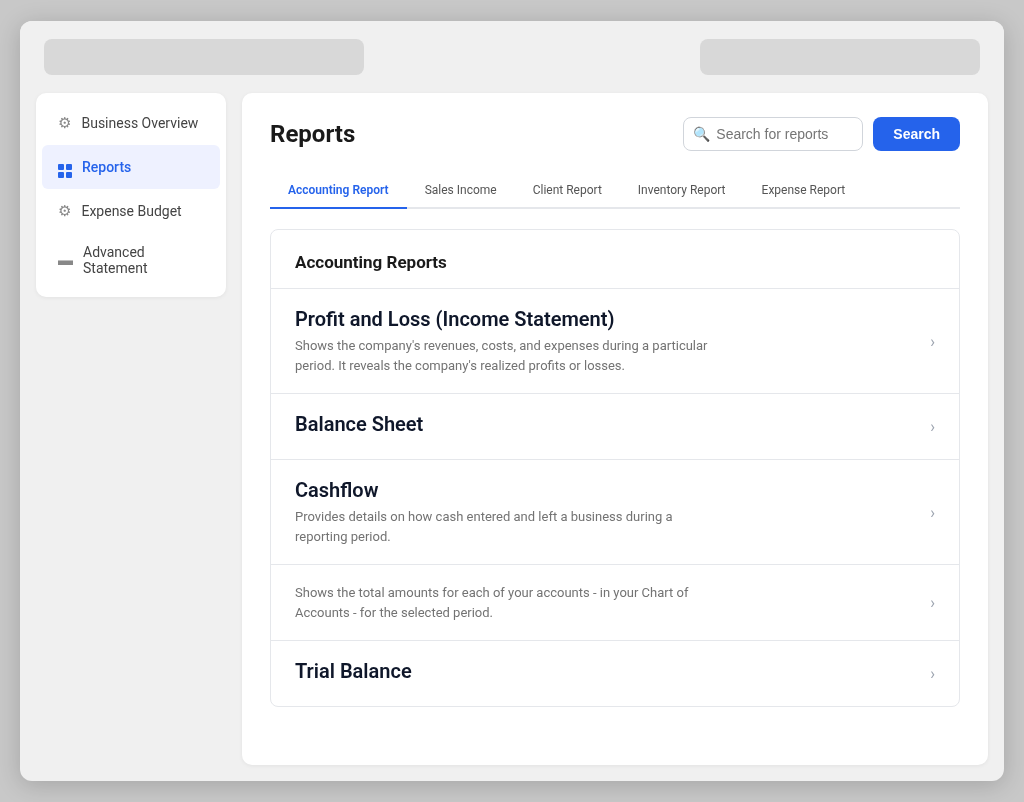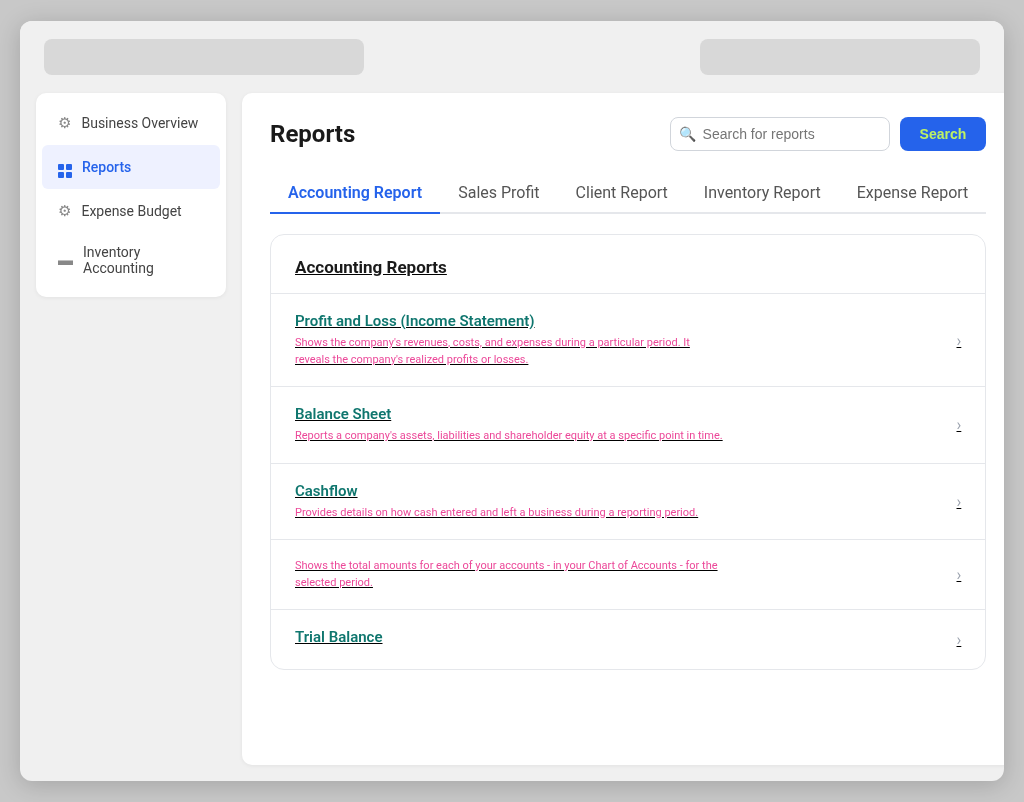--- a/index.html
+++ b/index.html
@@ -116,88 +116,87 @@
       left: 10px;
       color: #aaa;
       font-size: 14px;
     }
     .search-input {
       border: 1.5px solid #d1d5db;
       border-radius: 8px;
       padding: 8px 12px 8px 32px;
       font-size: 14px;
       color: #888;
-      width: 220px;
+      width: 180px;
       outline: none;
       background: #fff;
     }
     .search-btn {
       background: #2563eb;
-      color: #bef264;
+      color: #ffffff;
       border: none;
       border-radius: 8px;
       padding: 9px 20px;
       font-size: 14px;
       font-weight: 600;
       cursor: pointer;
     }
 
     
     .tabs {
       display: flex;
       gap: 0;
       border-bottom: 2px solid #e5e7eb;
       margin-bottom: 20px;
     }
     .tab {
       padding: 10px 18px;
-      font-size: 16px;
+      font-size: 12px;
       color: #555;
       cursor: pointer;
       border-bottom: 2.5px solid transparent;
       margin-bottom: -2px;
       white-space: nowrap;
     }
     .tab.active {
       color: #2563eb;
       border-bottom-color: #2563eb;
       font-weight: 600;
     }
 
     
     .reports-card {
       border: 1.5px solid #e5e7eb;
-      border-radius: 14px;
+      border-radius: 8px;
       overflow: hidden;
-      text-decoration: underline;
     }
     .reports-card-header {
       padding: 22px 24px 16px 24px;
       font-size: 17px;
       font-weight: 700;
       color: #1a1a1a;
     }
     .report-row {
       padding: 18px 24px;
       border-top: 1px solid #e5e7eb;
       display: flex;
       align-items: center;
       justify-content: space-between;
       cursor: pointer;
     }
     .report-row-content { flex: 1; }
     .report-row-title {
-      font-size: 15px;
+      font-size: 20px;
       font-weight: 600;
-      color: #0f766e;
+      color: #0f172a;
       margin-bottom: 5px;
     }
     .report-row-desc {
-      font-size: 11px;
-      color: #ec4899;
+      font-size: 13px;
+      color: #737373;
       line-height: 1.5;
       max-width: 430px;
     }
     .report-row-chevron {
       color: #9ca3af;
       font-size: 16px;
       margin-left: 12px;
     }
 
     
@@ -240,60 +239,59 @@
           </span>
         </span>
         <span>Reports</span>
       </div>
       <div class="sidebar-item">
         <span class="sidebar-icon">⚙</span>
         <span>Expense Budget</span>
       </div>
       <div class="sidebar-item">
         <span class="sidebar-icon">▬</span>
-        <span>Inventory Accounting</span>
+        <span>Advanced Statement</span>
       </div>
     </div>
 
     <div class="content-panel">
 
       <div class="content-header">
         <h1 class="page-title">Reports</h1>
         <div class="search-area">
           <div class="search-input-wrapper">
             <span class="search-icon-inside">🔍</span>
             <input class="search-input" type="text" placeholder="Search for reports" style="">
           </div>
           <button class="search-btn">Search</button>
         </div>
       </div>
 
       <div class="tabs">
         <div class="tab active">Accounting Report</div>
-        <div class="tab">Sales Profit</div>
+        <div class="tab">Sales Income</div>
         <div class="tab">Client Report</div>
         <div class="tab">Inventory Report</div>
         <div class="tab">Expense Report</div>
       </div>
 
       <div class="reports-card">
         <div class="reports-card-header">Accounting Reports</div>
 
         <div class="report-row">
           <div class="report-row-content">
             <div class="report-row-title">Profit and Loss (Income Statement)</div>
             <div class="report-row-desc">Shows the company's revenues, costs, and expenses during a particular period. It reveals the company's realized profits or losses.</div>
           </div>
           <span class="report-row-chevron">›</span>
         </div>
 
         <div class="report-row">
           <div class="report-row-content">
             <div class="report-row-title">Balance Sheet</div>
-            <div class="report-row-desc">Reports a company's assets, liabilities and shareholder equity at a specific point in time.</div>
           </div>
           <span class="report-row-chevron">›</span>
         </div>
 
         <div class="report-row">
           <div class="report-row-content">
             <div class="report-row-title">Cashflow</div>
             <div class="report-row-desc">Provides details on how cash entered and left a business during a reporting period.</div>
           </div>
           <span class="report-row-chevron">›</span>

